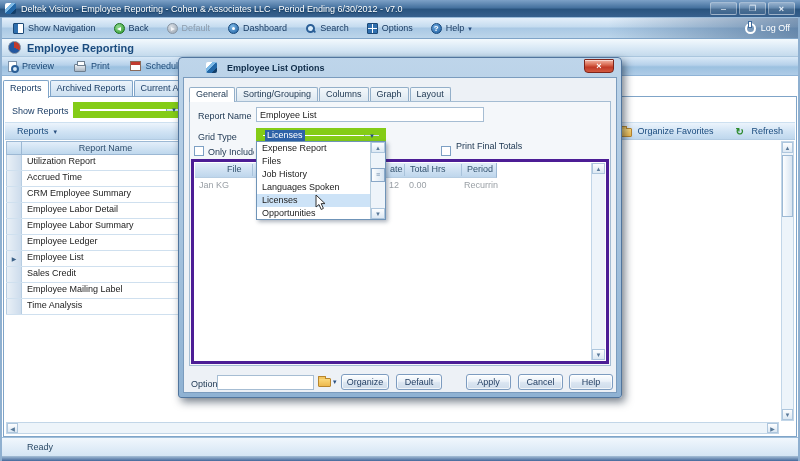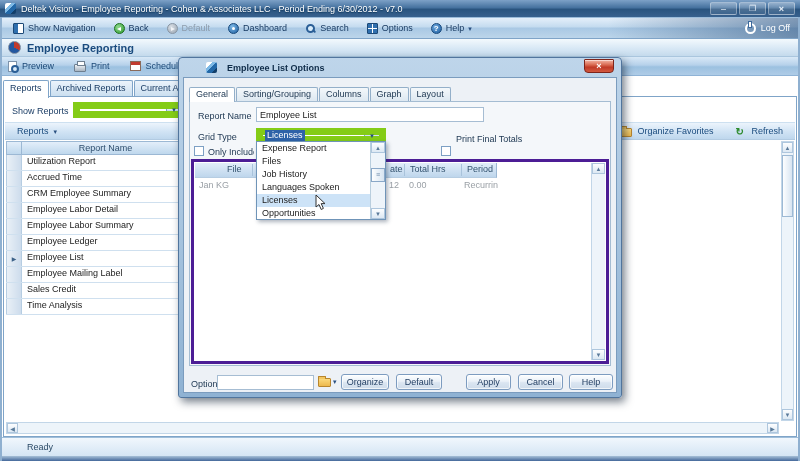--- a/index.html
+++ b/index.html
@@ -317,25 +317,25 @@
       <div class="lrow">
           <span class="sel"></span>
           <span class="name">Employee Ledger</span>
         </div>
       <div class="lrow">
           <span class="sel current"></span>
           <span class="name">Employee List</span>
         </div>
       <div class="lrow">
           <span class="sel"></span>
+          <span class="name">Sales Credit</span>
+        </div>
+      <div class="lrow">
+          <span class="sel"></span>
           <span class="name">Employee Mailing Label</span>
-        </div>
-      <div class="lrow">
-          <span class="sel"></span>
-          <span class="name">Sales Credit</span>
         </div>
       <div class="lrow">
           <span class="sel"></span>
           <span class="name">Time Analysis</span>
         </div>
     </div>
 
     <div class="vscroll">
       <span class="sb-btn sb-up"></span>
       <span class="vthumb"></span>
@@ -377,21 +377,21 @@
         <span class="fld-label" style="left:8px;top:30px;">Grid Type</span>
         <span class="combo" style="left:66px;top:26px;width:130px;height:15px;">
           <span class="val sel">Licenses</span>
           <span class="fill"></span>
           <span class="cbtn"></span>
         </span>
 
         <span class="chk" style="left:4px;top:44px;"></span>
         <span class="chk-label" style="left:18px;top:45px;width:46px;">Only Include E</span>
         <span class="chk" style="left:251px;top:44px;"></span>
-        <span class="chk-label" style="left:266px;top:32px;">Print Final Totals</span>
+        <span class="chk-label" style="left:266px;top:39px;">Print Final Totals</span>
 
         <div class="ggrid">
           <div class="ggrid-header">
             <span class="ghead" style="left:32px;">File</span>
             <span class="gdiv" style="left:57px;"></span>
             <span class="ghead" style="left:195px;">ate</span>
             <span class="gdiv" style="left:209px;"></span>
             <span class="ghead" style="left:215px;">Total Hrs</span>
             <span class="gdiv" style="left:266px;"></span>
             <span class="ghead" style="left:272px;">Period</span>

